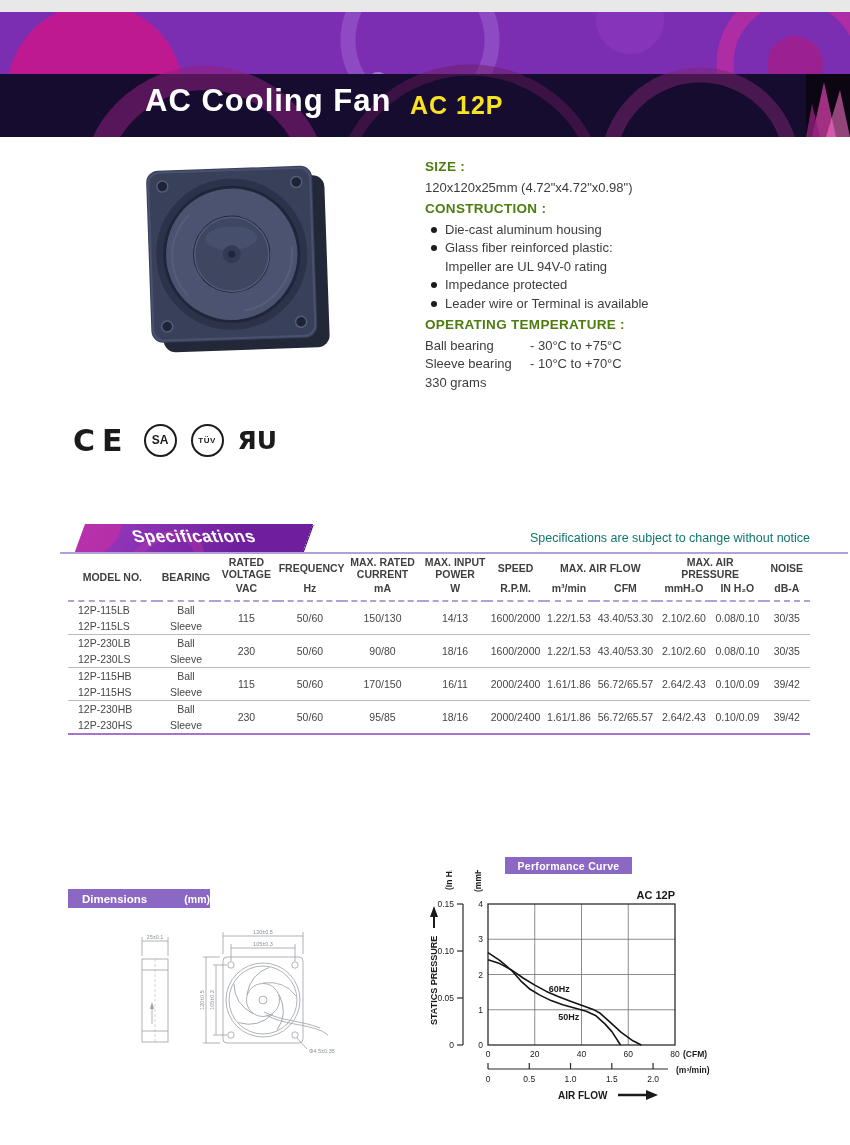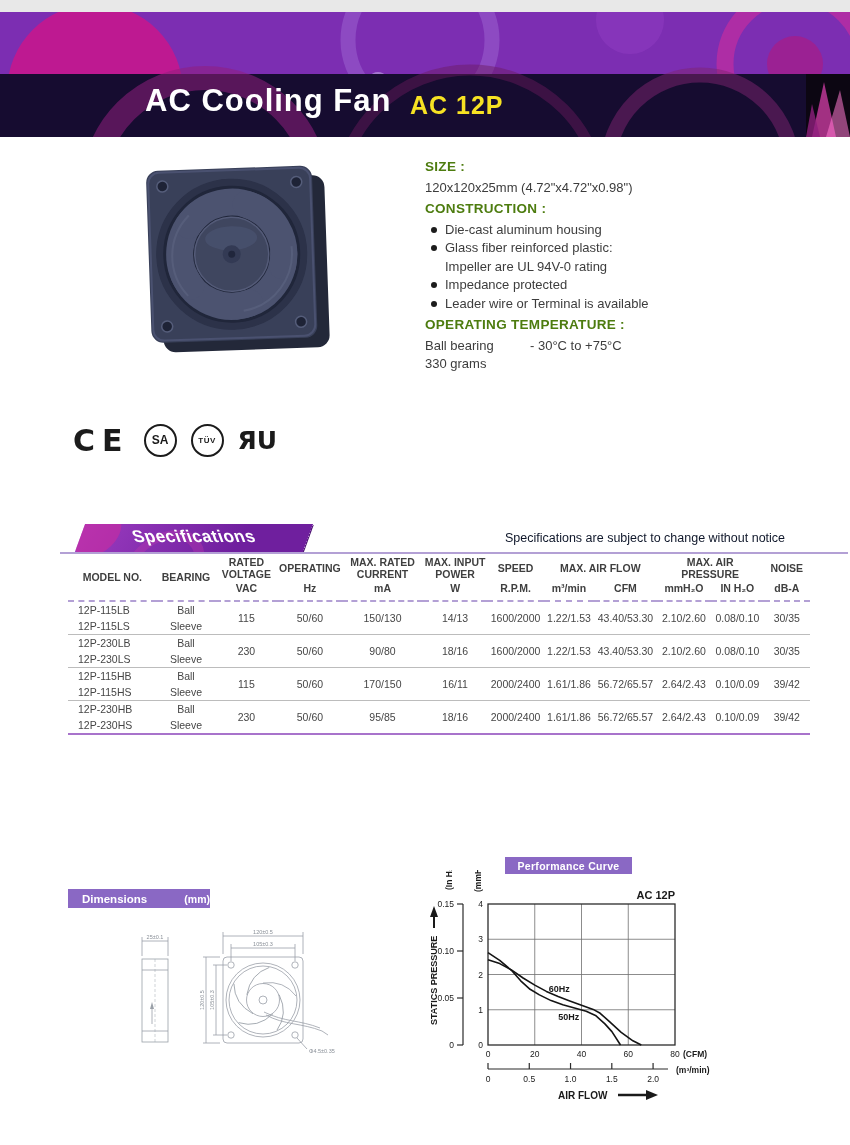--- a/index.html
+++ b/index.html
@@ -34,21 +34,21 @@
   .ul{font-size:25px;font-weight:bold;font-family:"DejaVu Sans",sans-serif;}
 
   
   .spec-banner{position:absolute;left:80px;top:512px;width:228px;height:28px;
       background:linear-gradient(105deg,#9b3cc0,#6f1f9e 70%);transform:skewX(-20deg);
       overflow:hidden;box-shadow:1px 1px 0 #4c1570;}
   .spec-banner .blob1{position:absolute;left:-8px;top:-14px;width:46px;height:46px;border-radius:50%;background:#d12a9c;opacity:.55;}
   .spec-banner .blob2{position:absolute;left:55px;top:6px;width:60px;height:60px;border-radius:50%;border:9px solid #c23ab0;opacity:.35;}
   .spec-banner-text{position:absolute;left:0;top:3px;width:100%;text-align:center;transform:skewX(20deg);
       color:#fff;font-weight:bold;font-size:17px;letter-spacing:.5px;}
-  .spec-notice{position:absolute;left:505px;top:519px;width:330px;color:#0f172a;font-size:12.5px;text-align:left;}
+  .spec-notice{position:absolute;left:505px;top:519px;width:330px;color:#0f766e;font-size:12.5px;text-align:center;}
   .lav-line{position:absolute;left:60px;top:540px;width:788px;height:2px;background:#b3a0d5;}
 
   table.specs{position:absolute;left:68px;top:543px;width:742px;border-collapse:collapse;table-layout:fixed;}
   table.specs th{font-size:10.5px;font-weight:bold;color:#3f3f3f;padding:2px 1px;line-height:11.5px;vertical-align:middle;text-align:center;}
   table.specs .units th{padding:1px 1px 5px 1px;}
   table.specs thead{border-bottom:2px dashed #b3a0d5;}
   table.specs{border-bottom:2px solid #a873cb;}
   table.specs td{font-size:10.5px;color:#464646;text-align:center;height:16px;padding:0 1px;}
   table.specs td.model-cell{text-align:left;padding-left:10px;}
   table.specs tr.group-sep td{border-top:1.5px solid #bcbcbc;}
@@ -153,20 +153,24 @@
         <div class="bullet-row">
           <span class="bullet-dot"></span>
           <span>Leader wire or Terminal is available</span>
         </div>
       </div>
     <div class="h-purple">OPERATING TEMPERATURE :</div>
     <div class="temp-row">
       <span class="temp-label">Ball bearing</span>
       <span>- 30°C to +75°C</span>
     </div>
+    <div class="temp-row">
+      <span class="temp-label">Sleeve bearing</span>
+      <span>- 10°C to +70°C</span>
+    </div>
     <div class="info-val">330 grams</div>
   </div>
 
   <div class="certs">
     <span class="ce">CE</span>
     <span class="logo-circle">
         <span class="csa-inner">SA</span>
       </span>
     <span class="logo-circle">
         <span class="tuv-inner">TÜV</span>
@@ -195,21 +199,21 @@
       <col style="width:62px">
         <col style="width:54px">
         <col style="width:52px">
         <col style="width:46px">
     </colgroup>
     <thead>
       <tr>
         <th rowspan="2">MODEL NO.</th>
         <th rowspan="2">BEARING</th>
         <th>RATED VOLTAGE</th>
-        <th>OPERATING</th>
+        <th>FREQUENCY</th>
         <th>MAX. RATED CURRENT</th>
         <th>MAX. INPUT POWER</th>
         <th>SPEED</th>
         <th colspan="2">MAX. AIR FLOW</th>
         <th colspan="2">MAX. AIR PRESSURE</th>
         <th>NOISE</th>
       </tr>
       <tr class="units">
         <th>VAC</th>
         <th>Hz</th>

